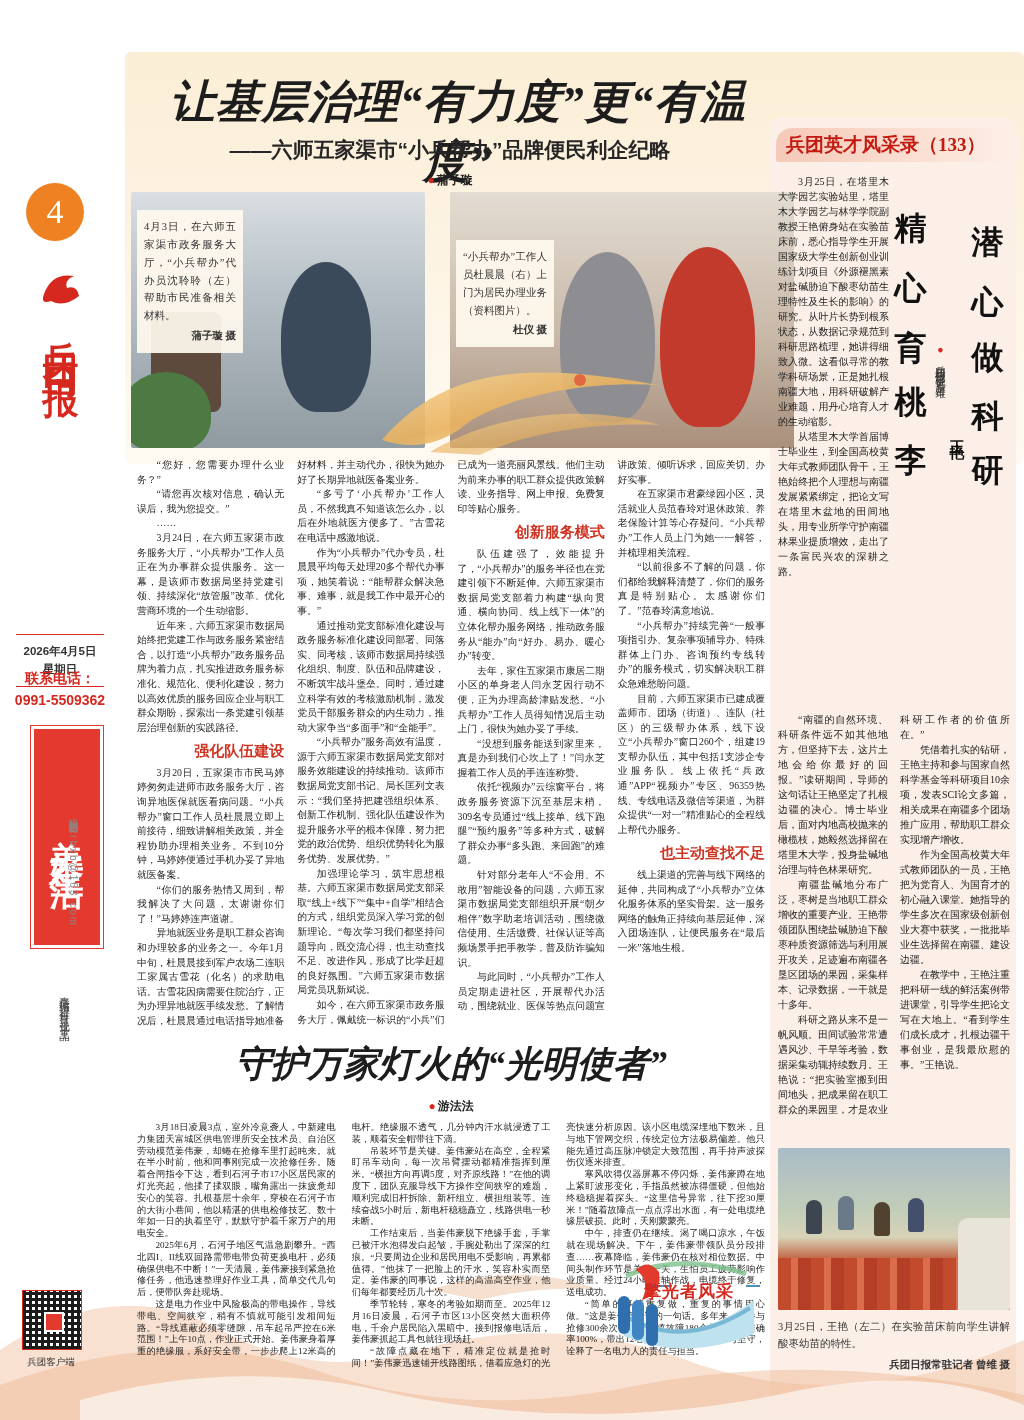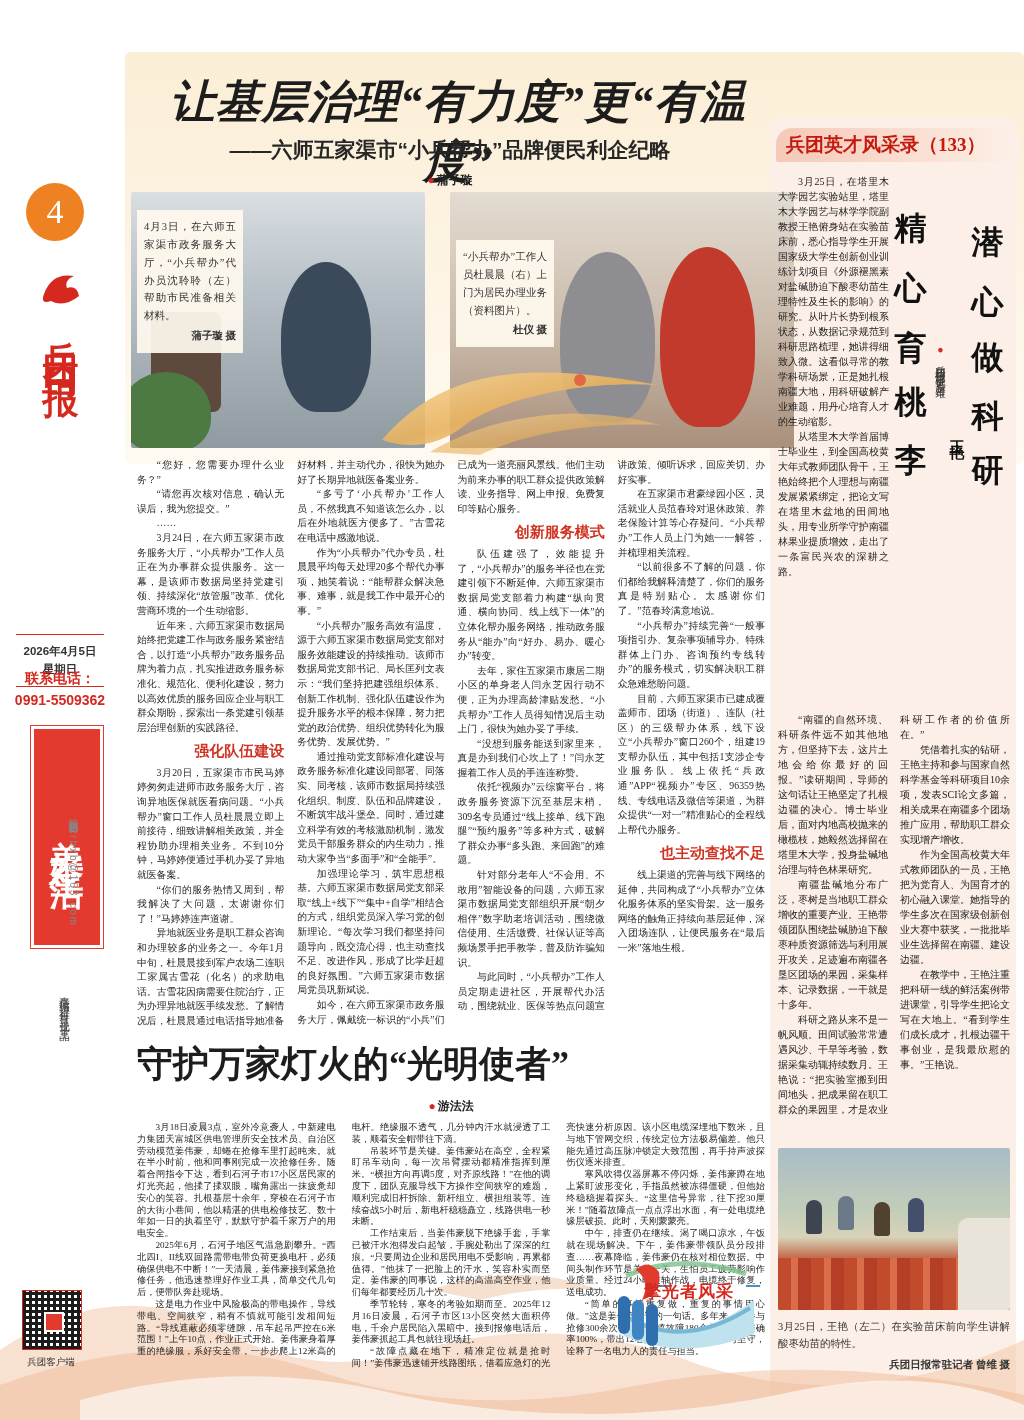--- a/index.html
+++ b/index.html
@@ -42,22 +42,22 @@
   .caption-panel{position:absolute;background:rgba(255,249,238,.93);padding:8px 7px;font-size:10.5px;line-height:1.7;
                  color:#333;text-align:justify;font-family:"Liberation Serif",serif;z-index:3;}
   .caption-panel .credit{display:block;text-align:right;font-weight:bold;margin-top:2px;}
   .phoenix{left:372px;top:352px;width:290px;height:118px;z-index:3;pointer-events:none;}
   .cols4{left:137px;top:458px;width:628px;height:578px;column-count:4;column-gap:13px;column-fill:auto;
          font-family:"Liberation Serif",serif;font-size:9.8px;line-height:14.6px;color:#1f1f1f;overflow:hidden;z-index:2;}
   .paras p{margin:0;text-indent:2em;text-align:justify;}
   .sec-head{font-size:15px;font-weight:bold;color:#cf3423;text-align:right;margin:9px 0 7px;font-family:"Liberation Serif",serif;}
   .sec-head:empty{display:none;margin:0;}
   
-  .headline2{left:137px;top:1040px;width:628px;font-family:"Liberation Serif",serif;
-             font-weight:bold;font-size:36px;color:#1d1d1d;z-index:2;}
+  .headline2{left:137px;top:1040px;width:628px;text-align:center;font-family:"Liberation Serif",serif;
+             font-weight:bold;font-size:36px;color:#1d1d1d;z-index:2;font-style:italic;}
   .byline2{left:137px;top:1098px;width:628px;text-align:center;font-size:12px;font-weight:bold;color:#222;z-index:2;}
   .cols3{left:137px;top:1122px;width:628px;height:252px;column-count:3;column-gap:16px;column-fill:auto;
          font-family:"Liberation Serif",serif;font-size:9.2px;line-height:11.8px;color:#1f1f1f;overflow:hidden;z-index:1;}
   .badge{left:596px;top:1248px;width:166px;height:118px;z-index:3;}
   .badge .label{position:absolute;left:48px;top:32px;width:112px;color:#d5281e;font-weight:bold;font-size:17px;
                 font-family:"Liberation Serif",serif;letter-spacing:1px;}
   
   .kicker{left:776px;top:128px;width:234px;height:34px;background:linear-gradient(90deg,#f5c9b8,#fbe4d8 70%,#fdf0e8);
           border-radius:16px 16px 2px 2px;display:flex;align-items:center;padding-left:10px;z-index:2;
           font-family:"Liberation Serif",serif;font-weight:bold;font-size:19px;color:#c3190f;}
@@ -180,22 +180,22 @@
         </div>
     </section>
     <section>
       <h3 class="sec-head">强化队伍建设</h3>
       <div class="paras">
           <p>3月20日，五家渠市市民马婷婷匆匆走进师市政务服务大厅，咨询异地医保就医看病问题。“小兵帮办”窗口工作人员杜晨晨立即上前接待，细致讲解相关政策，并全程协助办理相关业务。不到10分钟，马婷婷便通过手机办妥了异地就医备案。</p>
           <p>“你们的服务热情又周到，帮我解决了大问题，太谢谢你们了！”马婷婷连声道谢。</p>
           <p>异地就医业务是职工群众咨询和办理较多的业务之一。今年1月中旬，杜晨晨接到军户农场二连职工家属古雪花（化名）的求助电话。古雪花因病需要住院治疗，正为办理异地就医手续发愁。了解情况后，杜晨晨通过电话指导她准备好材料，并主动代办，很快为她办好了长期异地就医备案业务。</p>
           <p>“多亏了‘小兵帮办’工作人员，不然我真不知道该怎么办，以后在外地就医方便多了。”古雪花在电话中感激地说。</p>
           <p>作为“小兵帮办”代办专员，杜晨晨平均每天处理20多个帮代办事项，她笑着说：“能帮群众解决急事、难事，就是我工作中最开心的事。”</p>
+          <p>通过推动党支部标准化建设与政务服务标准化建设同部署、同落实、同考核，该师市数据局持续强化组织、制度、队伍和品牌建设，不断筑牢战斗堡垒。同时，通过建立科学有效的考核激励机制，激发党员干部服务群众的内生动力，推动大家争当“多面手”和“全能手”。</p>
           <p>“小兵帮办”服务高效有温度，源于六师五家渠市数据局党支部对服务效能建设的持续推动。该师市数据局党支部书记、局长匡列文表示：“我们坚持把建强组织体系、创新工作机制、强化队伍建设作为提升服务水平的根本保障，努力把党的政治优势、组织优势转化为服务优势、发展优势。”</p>
-          <p>通过推动党支部标准化建设与政务服务标准化建设同部署、同落实、同考核，该师市数据局持续强化组织、制度、队伍和品牌建设，不断筑牢战斗堡垒。同时，通过建立科学有效的考核激励机制，激发党员干部服务群众的内生动力，推动大家争当“多面手”和“全能手”。</p>
           <p>加强理论学习，筑牢思想根基。六师五家渠市数据局党支部采取“线上+线下”“集中+自学”相结合的方式，组织党员深入学习党的创新理论。“每次学习我们都坚持问题导向，既交流心得，也主动查找不足、改进作风，形成了比学赶超的良好氛围。”六师五家渠市数据局党员巩新斌说。</p>
           <p>如今，在六师五家渠市政务服务大厅，佩戴统一标识的“小兵”们已成为一道亮丽风景线。他们主动为前来办事的职工群众提供政策解读、业务指导、网上申报、免费复印等贴心服务。</p>
         </div>
     </section>
     <section>
       <h3 class="sec-head">创新服务模式</h3>
       <div class="paras">
           <p>队伍建强了，效能提升了，“小兵帮办”的服务半径也在党建引领下不断延伸。六师五家渠市数据局党支部着力构建“纵向贯通、横向协同、线上线下一体”的立体化帮办服务网络，推动政务服务从“能办”向“好办、易办、暖心办”转变。</p>
           <p>去年，家住五家渠市康居二期小区的单身老人闫永芝因行动不便，正为办理高龄津贴发愁。“小兵帮办”工作人员得知情况后主动上门，很快为她办妥了手续。</p>
           <p>“没想到服务能送到家里来，真是办到我们心坎上了！”闫永芝握着工作人员的手连连称赞。</p>

